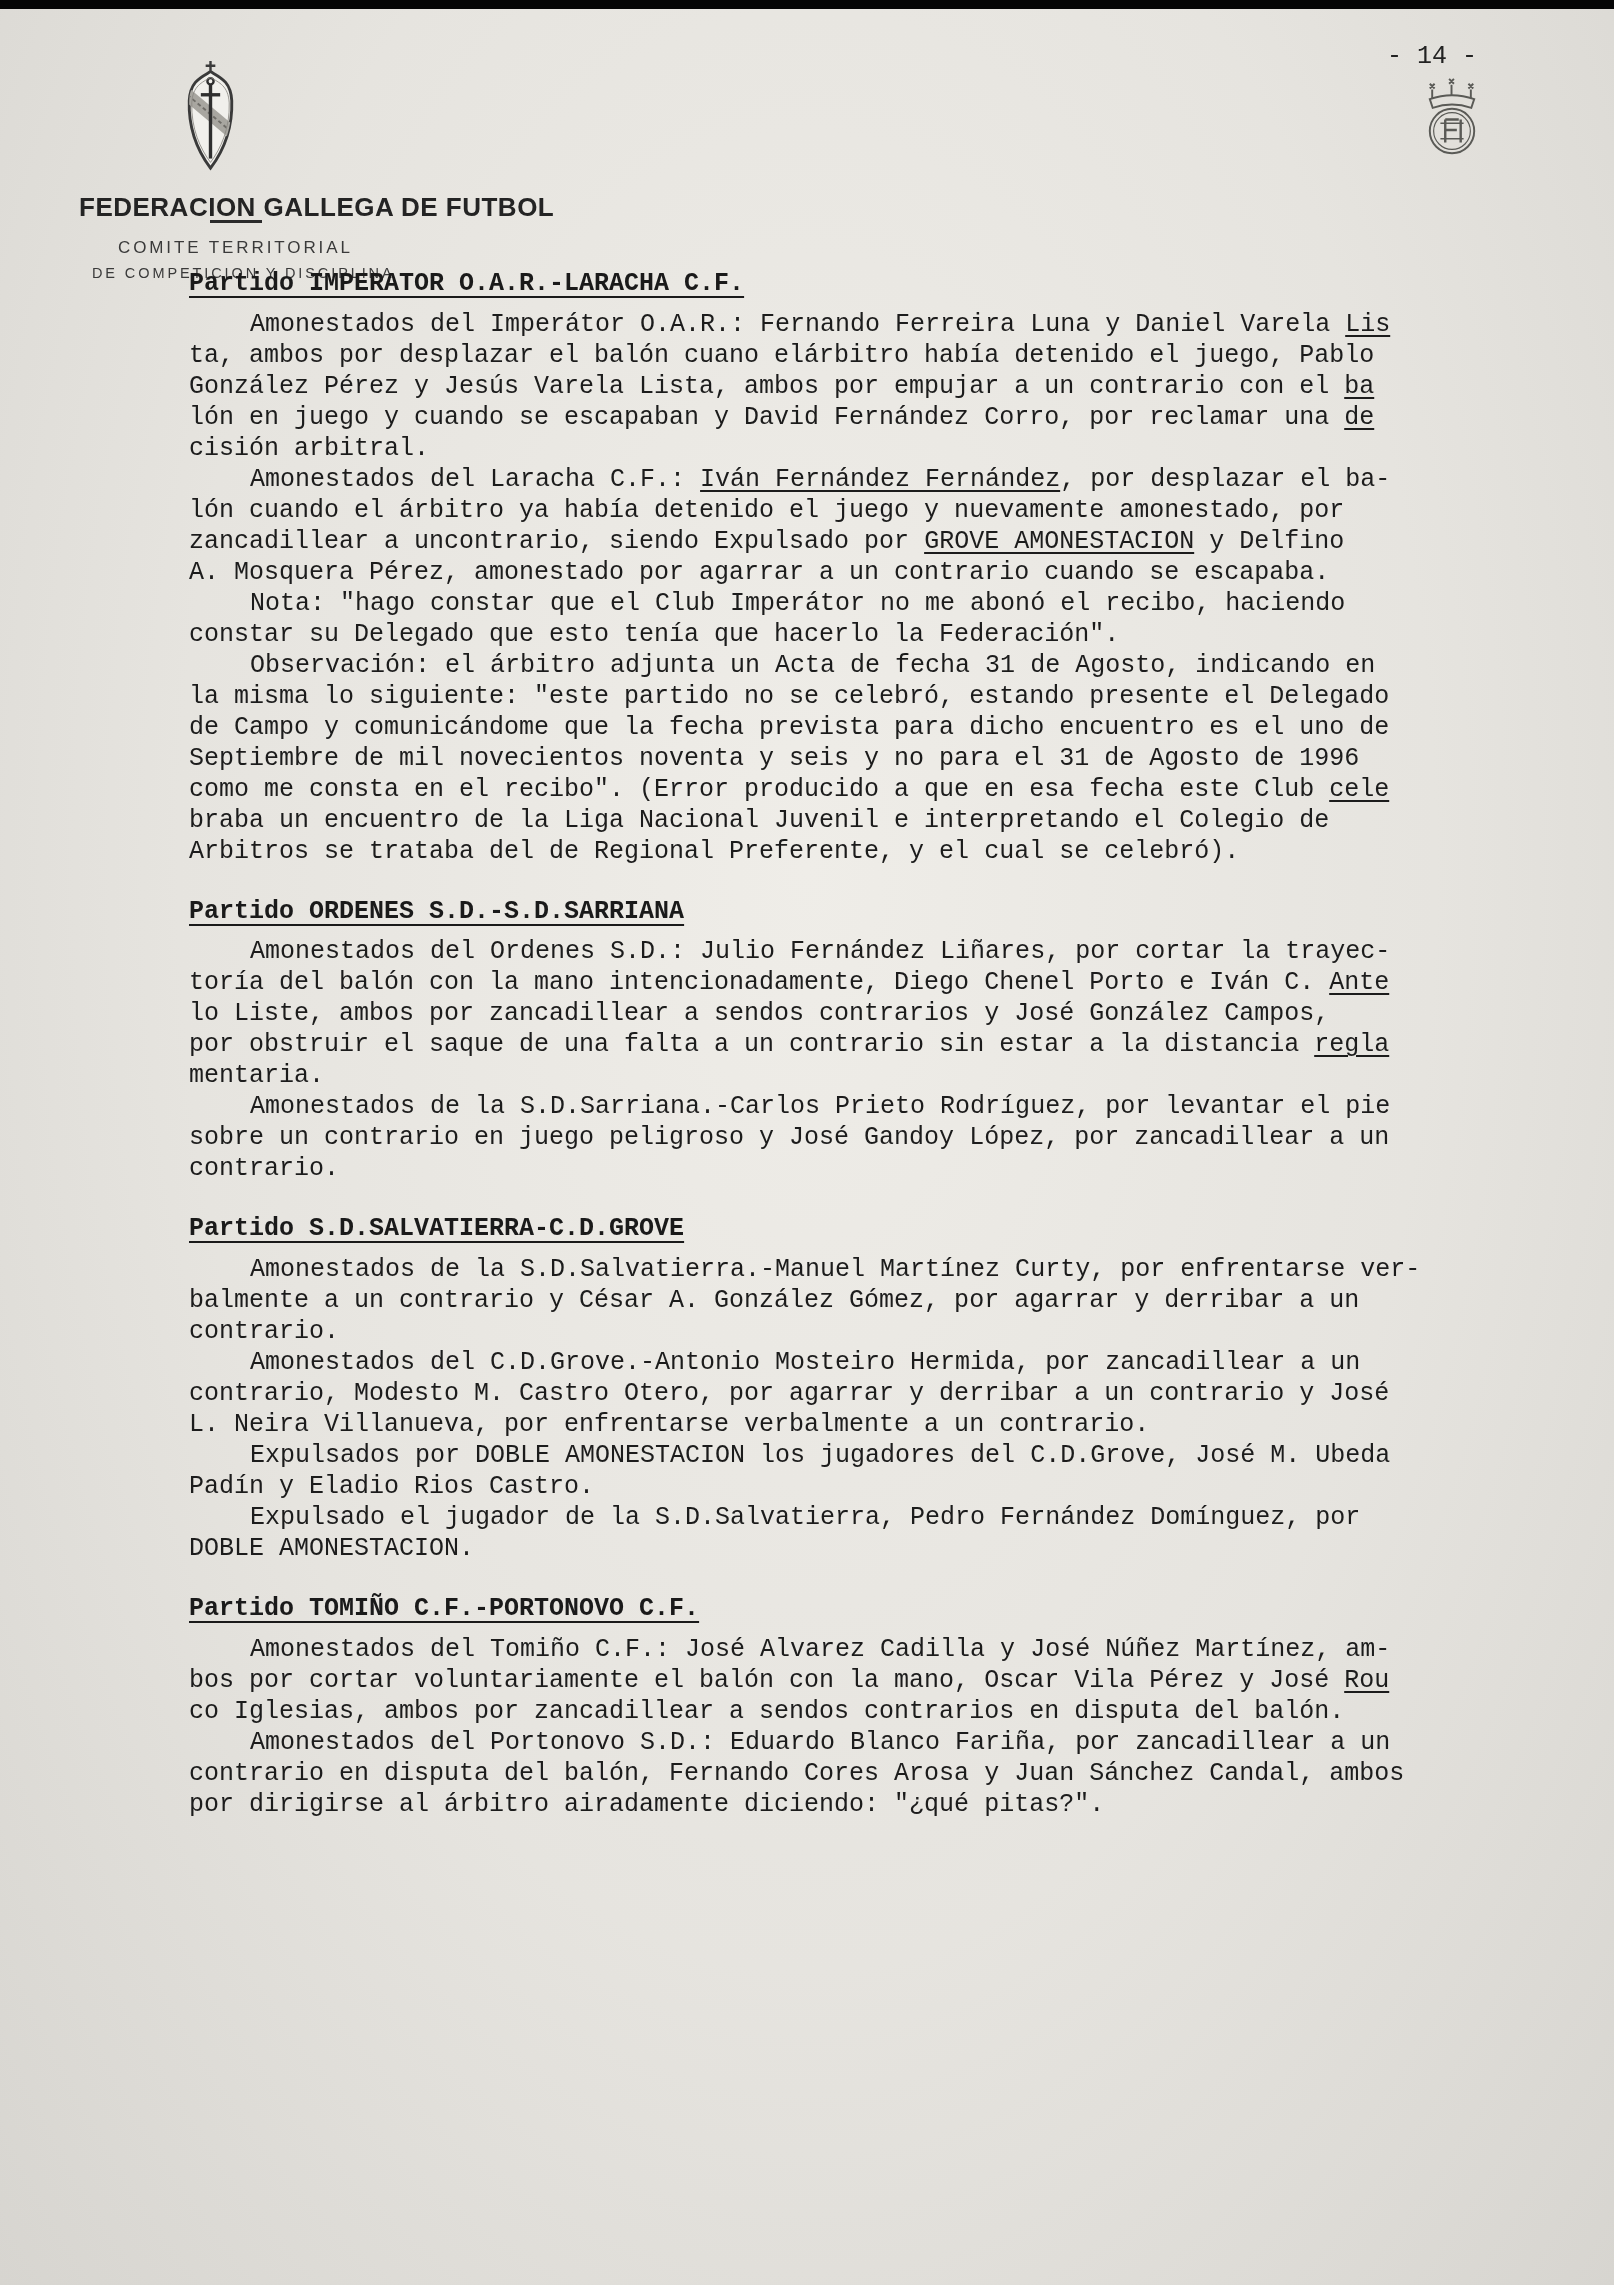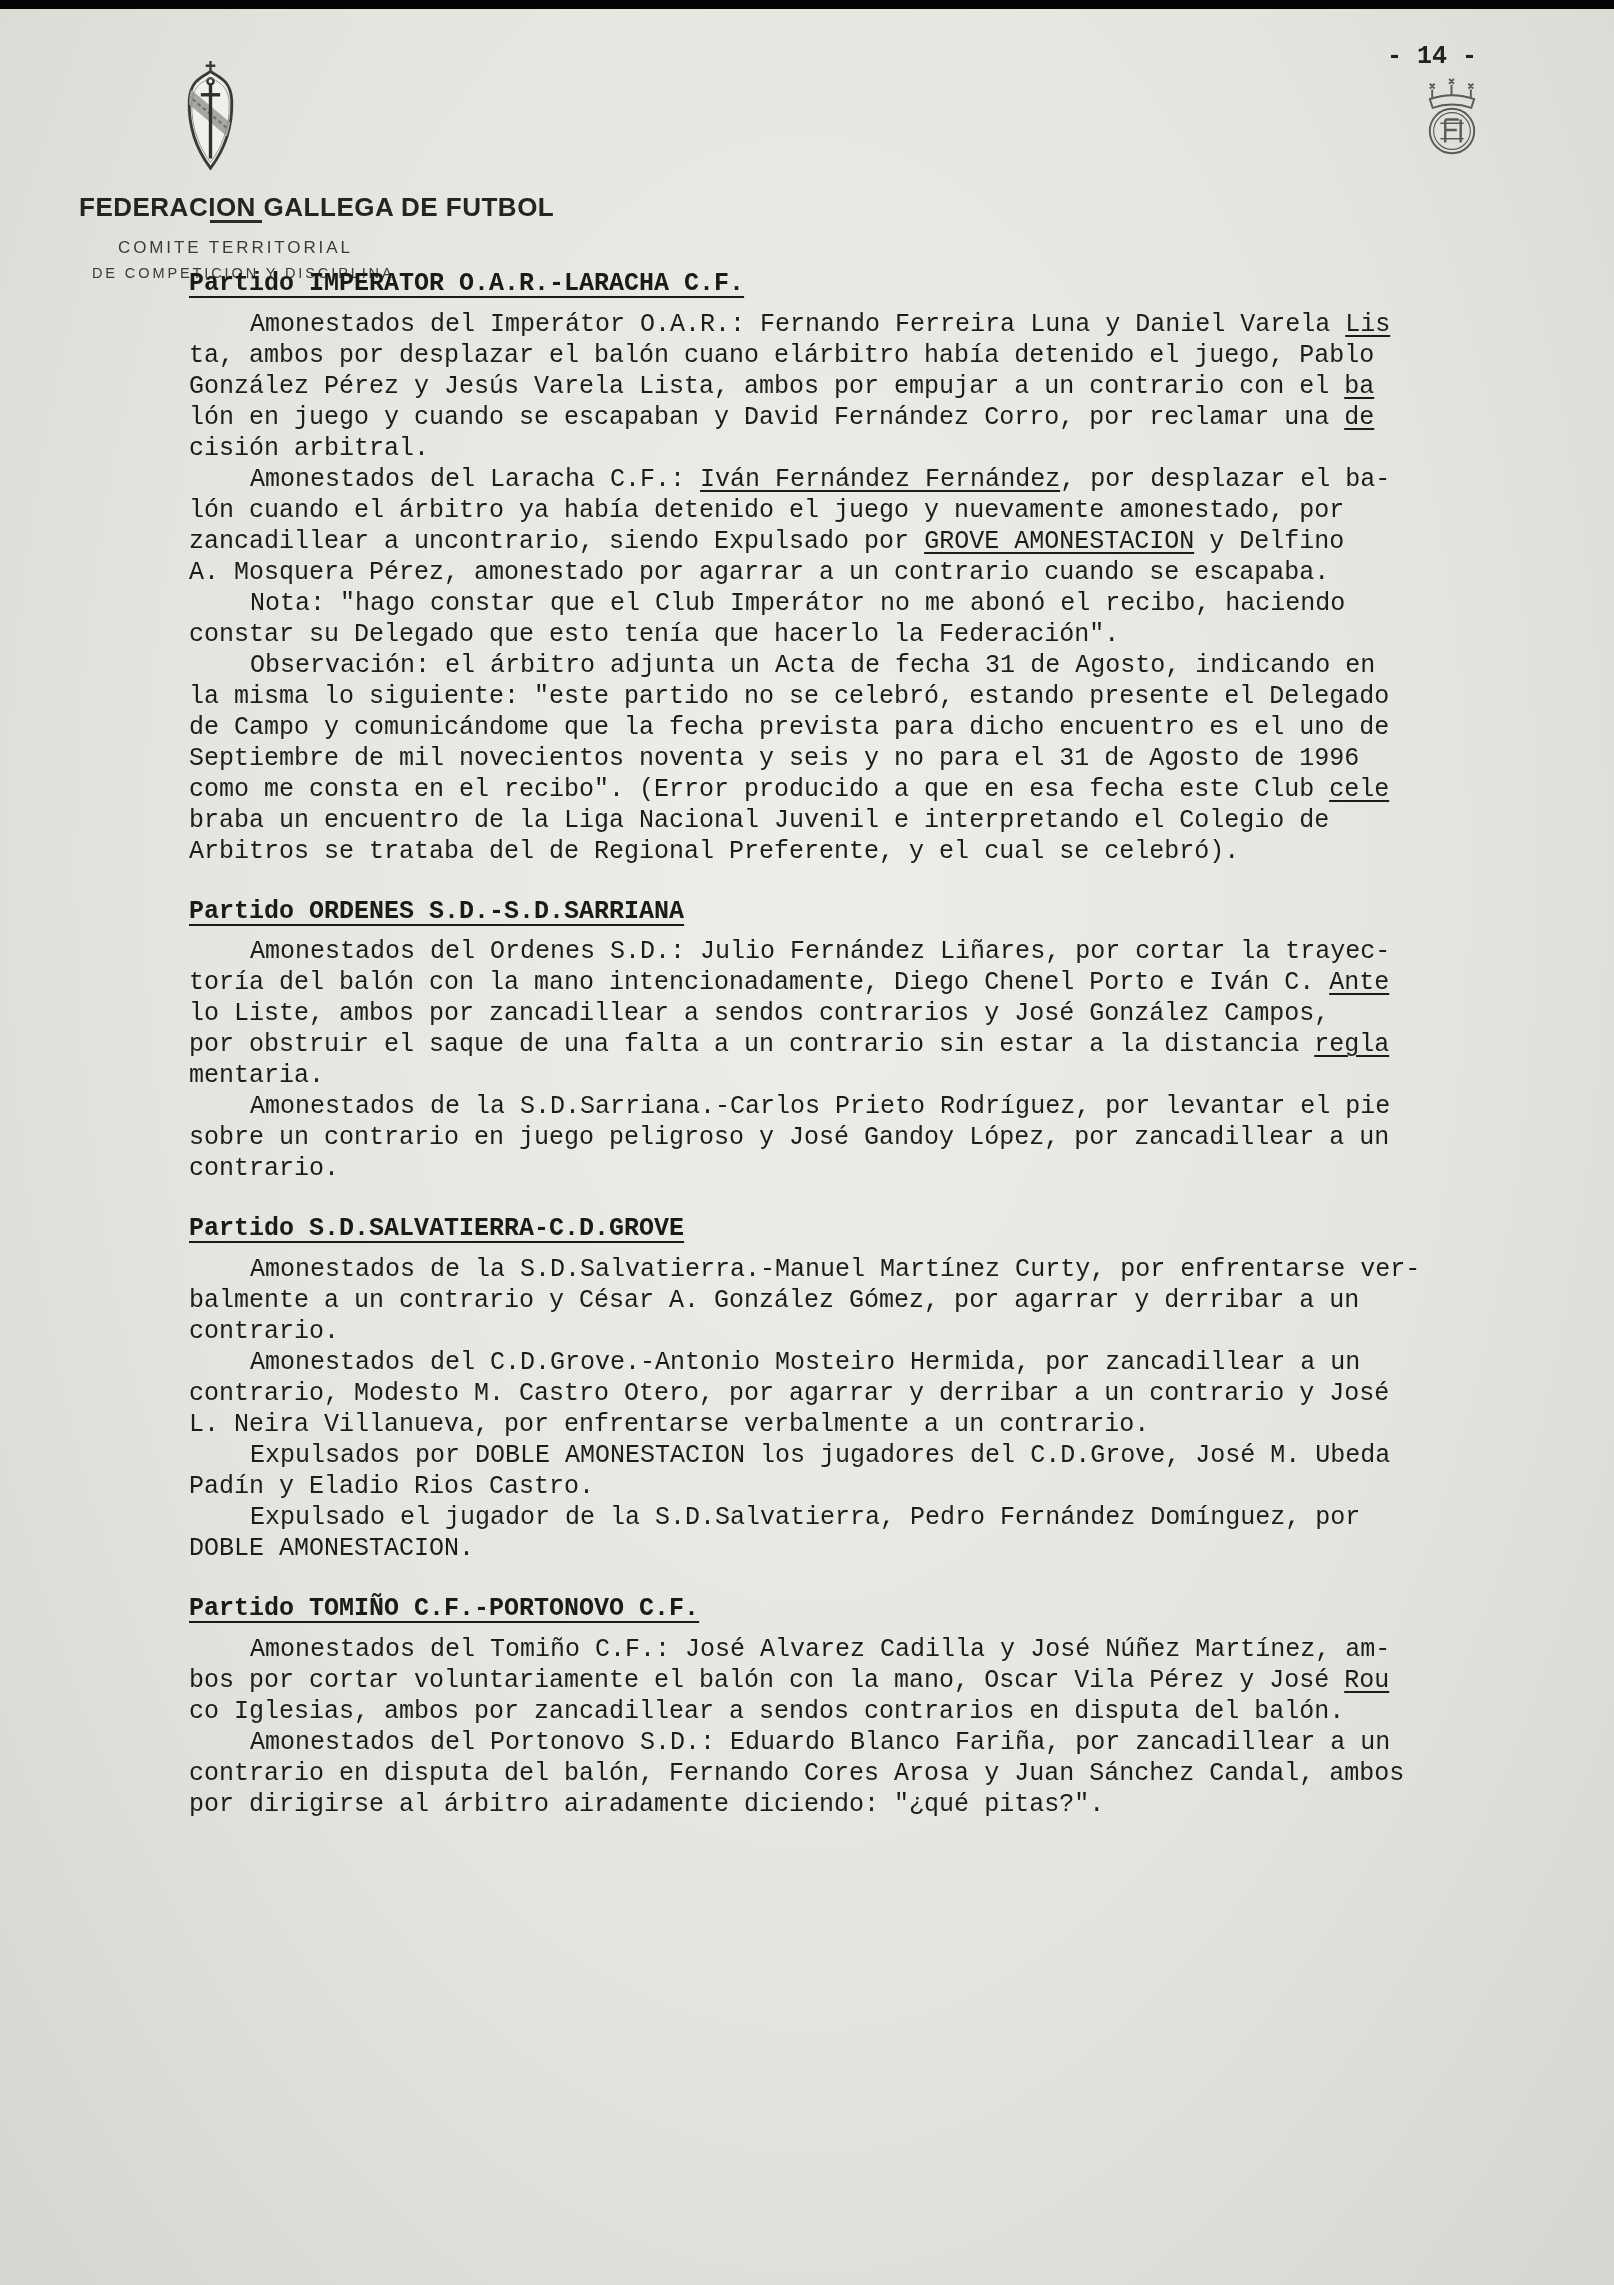--- a/index.html
+++ b/index.html
@@ -28,21 +28,21 @@
     font-family:"Liberation Sans","DejaVu Sans",sans-serif;
     font-size:17px;letter-spacing:2.9px;color:#3a3a3a;white-space:nowrap;
   }
   .committee-2{
     position:absolute;left:92px;top:265px;
     font-family:"Liberation Sans","DejaVu Sans",sans-serif;
     font-size:14.5px;letter-spacing:2.9px;color:#3a3a3a;white-space:nowrap;
   }
   .page-number{
     position:absolute;right:137px;top:42px;
-    font-size:25px;font-weight:bold;color:#222;white-space:nowrap;
+    font-size:25px;font-weight:normal;color:#222;white-space:nowrap;
   }
   .logo-left{position:absolute;left:162px;top:60px;}
   .logo-right{position:absolute;left:1417px;top:75px;}
 
   
   .doc-body{
     position:absolute;left:189px;top:268px;width:1290px;
     font-size:25px;line-height:31px;
   }
   .sec-heading{

